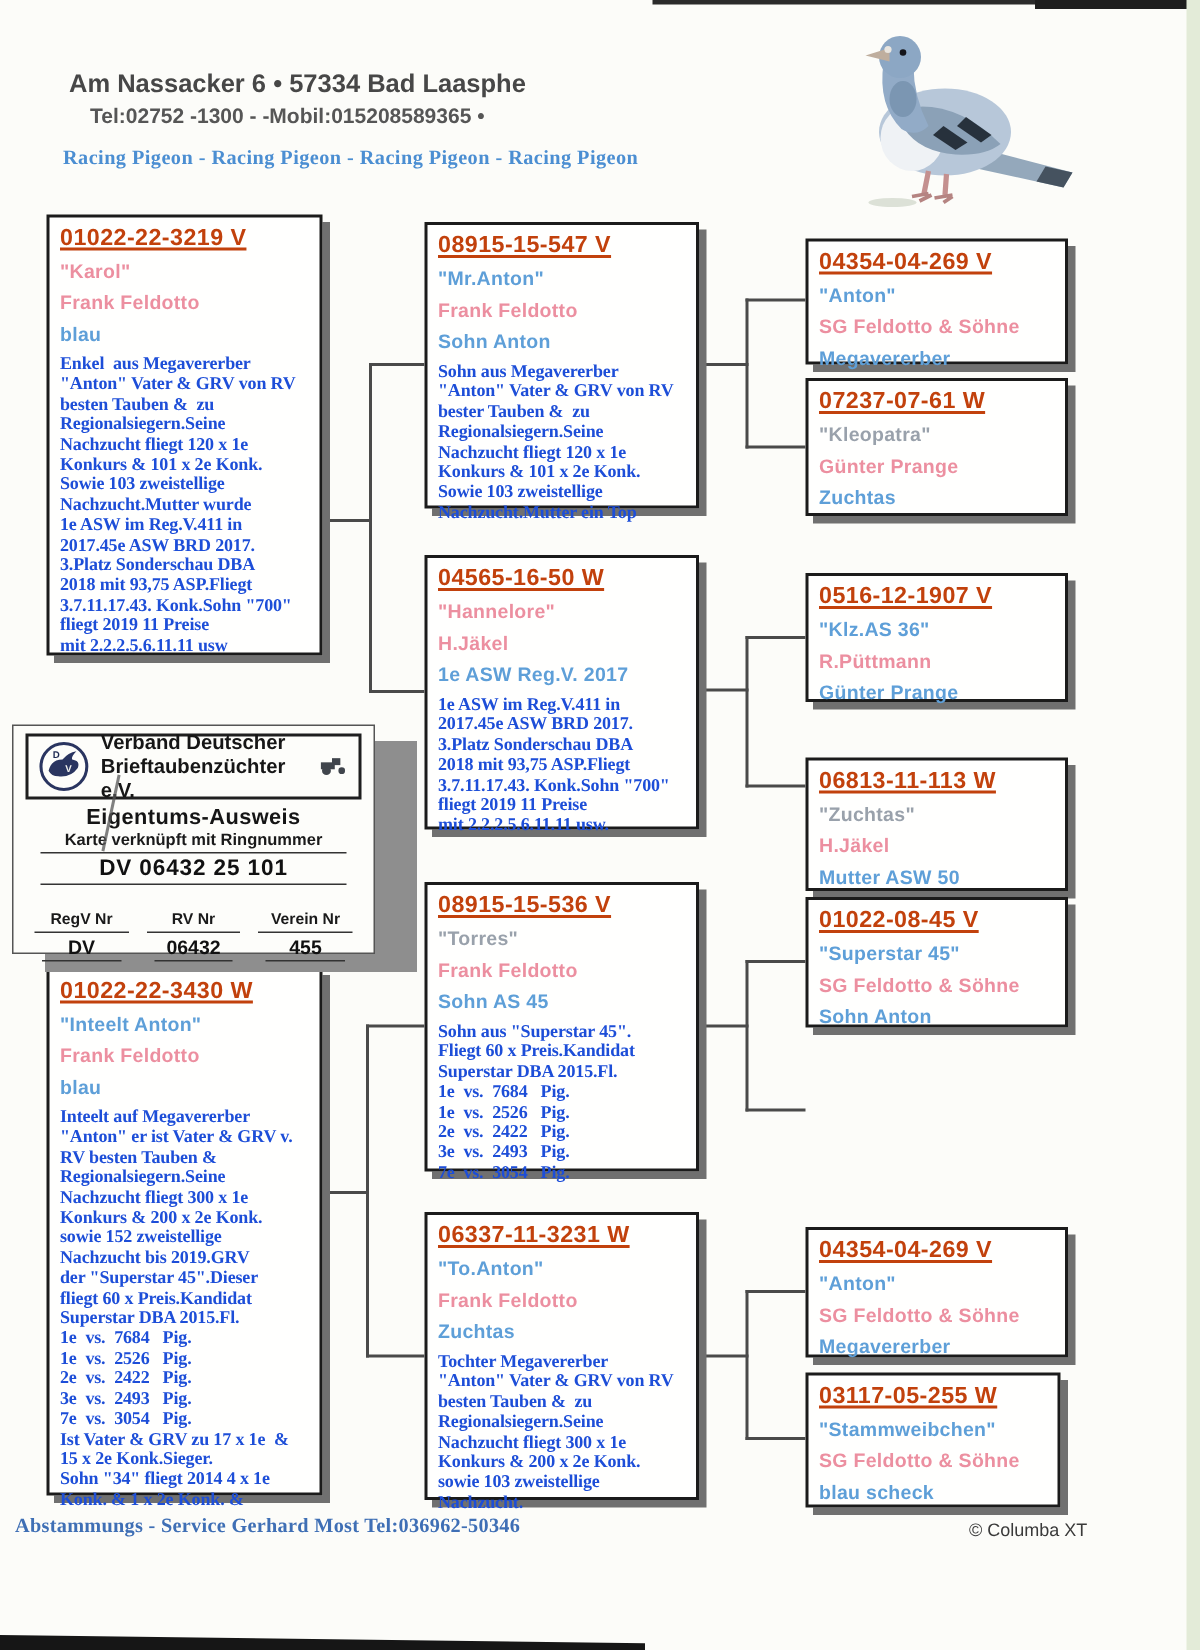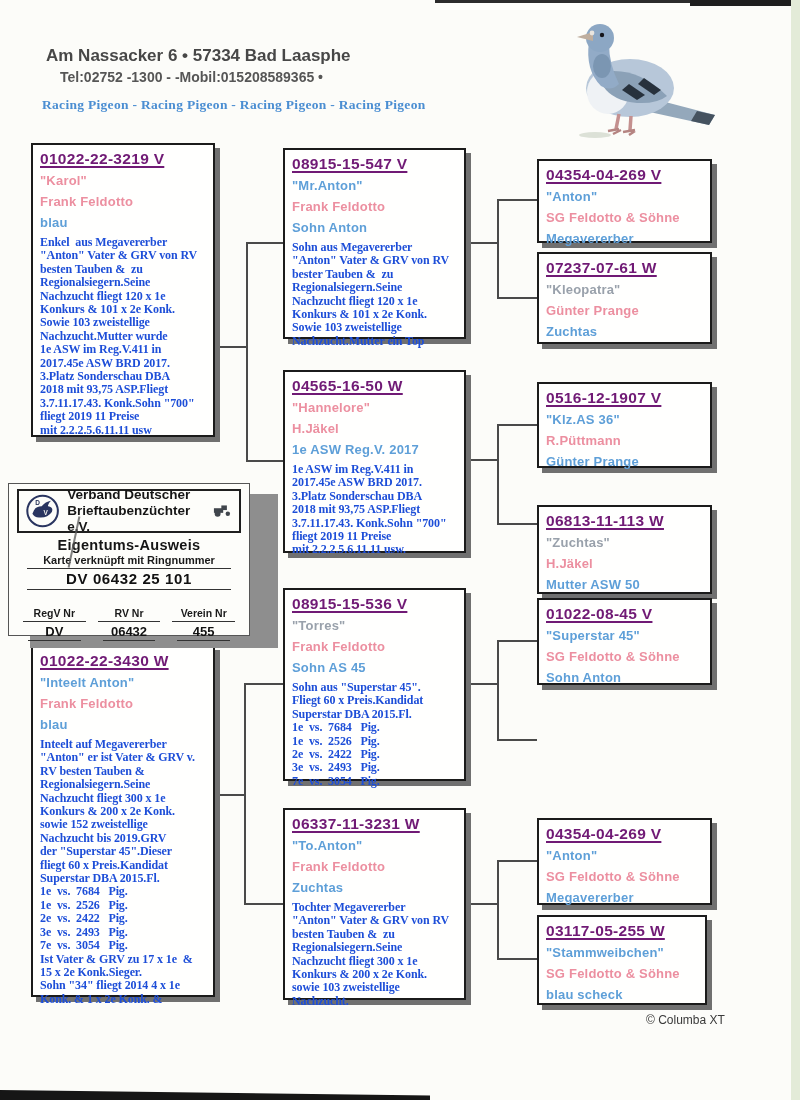--- a/index.html
+++ b/index.html
@@ -8,21 +8,21 @@
   
   .h-title{position:absolute;left:88px;top:14px;font:700 27px "Liberation Sans",sans-serif;
            color:#3d3d3d;letter-spacing:.6px;}
   .h-addr{position:absolute;left:46px;top:46px;font:700 17px "Liberation Sans",sans-serif;color:#474747;}
   .h-tel{position:absolute;left:60px;top:69px;font:700 14px "Liberation Sans",sans-serif;color:#565656;}
   .h-racing{position:absolute;left:42px;top:97px;font:700 13.5px "Liberation Serif",serif;
             color:#4b8ed2;letter-spacing:.3px;}
   
   .pbox{position:absolute;background:#fffffe;border:2px solid #1b1b1b;
         box-shadow:5px 5px 0 #707070;padding:4px 6px 3px 7px;box-sizing:border-box;}
-  .ring{font:700 15.5px "Liberation Sans",sans-serif;color:#701a75;
+  .ring{font:700 15.5px "Liberation Sans",sans-serif;color:#c2410c;
         text-decoration:underline;text-decoration-thickness:2px;text-underline-offset:2px;
         letter-spacing:.3px;margin:1px 0 5px 0;white-space:nowrap;}
   .nm{font:700 13px "Liberation Sans",sans-serif;margin:0 0 6px 0;letter-spacing:.2px;white-space:nowrap;}
   .pink{color:#ec8fa0;} .blue{color:#5e9fd8;} .grayname{color:#99a1ab;}
   .desc{font:700 12px "Liberation Serif",serif;color:#1d4ed8;line-height:13.4px;
         white-space:pre-wrap;letter-spacing:-.1px;}
   
   .cl{position:absolute;background:#4a4a4a;}
   
   #card-shadow{position:absolute;left:30px;top:494px;width:248px;height:154px;background:#8e8e8e;}
@@ -306,15 +306,16 @@
         <div class="fval">06432</div>
       </div>
       <div class="fcol">
         <div class="flab">Verein Nr</div>
         <div class="fval">455</div>
       </div>
     </div>
     <div class="pen-mark"></div>
   </div>
 
+  <div class="f-service">Abstammungs - Service  Gerhard Most   Tel:036962-50346</div>
   <div class="f-copy">© Columba XT</div>
 
 </div>
 
 </body></html>

